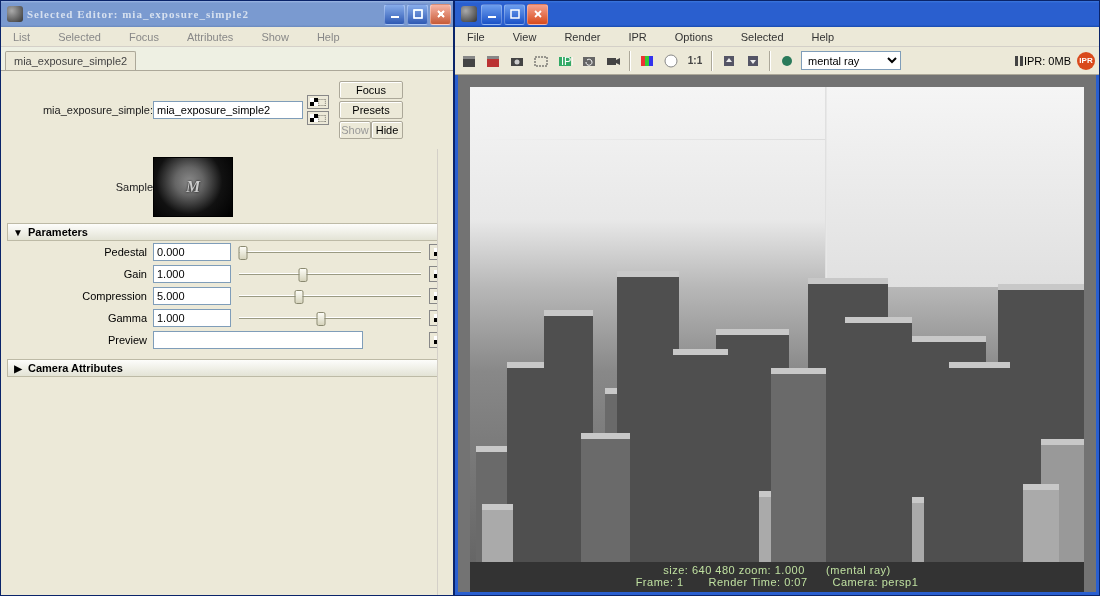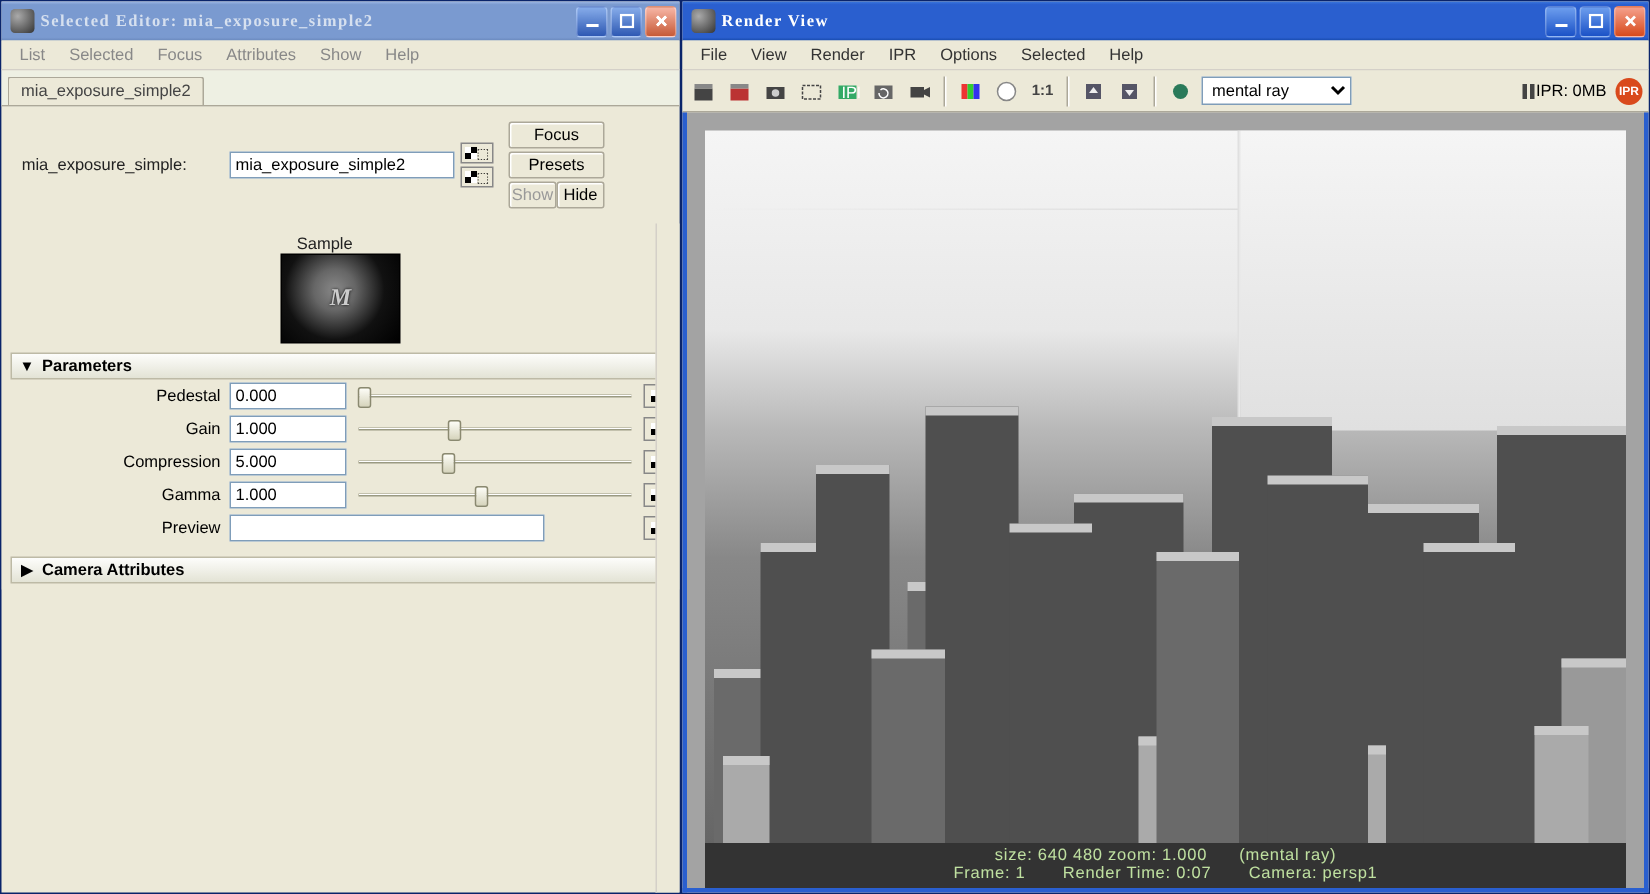--- a/index.html
+++ b/index.html
@@ -14,33 +14,33 @@
 .inactive-title { background: linear-gradient(to bottom, #9db7e4 0%, #7a9ad0 8%, #7a9ad0 92%, #6a89bd 100%); color: #d6e0ef; }
 .titlebar .ticon { width: 16px; height: 16px; background: radial-gradient(circle at 30% 30%, #aaa, #333); border-radius: 3px; margin-right: 4px; display: inline-block;}
 .titlebar .t-text { flex: 1; font-family: "SimSun", "Tahoma"; letter-spacing: 1px;}
 .win-btns { display: flex; gap: 2px; }
 .win-btn { width: 21px; height: 21px; border-radius: 3px; border: 1px solid #fff4; display: flex; align-items: center; justify-content: center; color: #fff; font-weight: bold; font-size: 12px; }
 .wb-min { background: linear-gradient(#6d9eee,#1b52c7); }
 .wb-max { background: linear-gradient(#6d9eee,#1b52c7); }
 .wb-close { background: linear-gradient(#f5a08c,#d74a1c); }
 .inactive-title .win-btn { filter: grayscale(30%) brightness(110%); }
 
-.menubar { height: 20px; background: #ece9d8; display: flex; align-items: center; padding: 0 4px; border-bottom: 1px solid #d4d0c8; font-family: "Courier New", monospace; font-size: 12px; color: #333; gap: 0; }
+.menubar { height: 20px; background: #ece9d8; display: flex; align-items: center; padding: 0 4px; border-bottom: 1px solid #d4d0c8; font-family: "Courier New", monospace; font-size: 12px; color: #333; gap: 12px; }
 .menubar span { padding: 2px 8px; cursor: default; }
 .menubar.inactive span { color: #888; }
 
 
 .tab-row { height: 24px; background: #eef0e3; border-bottom: 1px solid #aca899; display: flex; align-items: flex-end; padding-left: 4px; }
 .tab { background: #ece9d8; border: 1px solid #aca899; border-bottom: none; padding: 3px 8px; font-size: 11px; color: #444; border-radius: 2px 2px 0 0; }
 
 
 .attr-body { flex: 1; background: #ece9d8; padding: 10px 6px 4px 6px; overflow: hidden; position: relative; }
 
 .row { display: flex; align-items: center; margin-bottom: 4px; }
-.lbl-right { width: 146px; text-align: center; padding-right: 21px; color: #222; }
+.lbl-right { width: 146px; text-align: right; padding-right: 0; color: #222; }
 input.txt { border: 1px solid #7f9db9; background: #fff; height: 18px; padding: 1px 3px; font-size: 11px; }
 .btn { background: #ece9d8; border: 1px solid #aca899; border-radius: 2px; padding: 2px 0; text-align: center; box-shadow: inset 1px 1px #fff; cursor: default; }
 .btn.disabled { color: #999; }
 
 .sample-swatch { width: 80px; height: 60px; background: radial-gradient(circle at 45% 40%, #888 0%, #666 25%, #111 60%, #000 100%); border: 1px solid #000; display:flex; align-items:center; justify-content:center; }
 .sample-swatch span { font: italic bold 16px serif; color:#ccc; text-shadow: 0 0 2px #000;}
 
 .section-hdr { display: flex; align-items: center; background: linear-gradient(#fdfdfb,#e3e3d5); border: 1px solid #bdbaa6; padding: 2px 4px; font-weight: bold; margin-top:6px; }
 .section-hdr .arrow { width: 12px; text-align:center; margin-right: 4px; font-size:10px;}
 
@@ -55,21 +55,21 @@
 
 
 .toolbar { height: 28px; background: #ece9d8; border-bottom: 1px solid #aca899; display:flex; align-items:center; padding: 0 4px; gap: 4px;}
 .tool-ico { width:20px; height:20px; border:1px solid transparent; display:flex; align-items:center; justify-content:center; border-radius:2px;}
 .tool-sep { width:2px; height:20px; border-left:1px solid #aca899; border-right:1px solid #fff; margin:0 2px;}
 select.renderer { border:1px solid #7f9db9; background:#fff; height:19px; font-size:11px; padding:0 2px; width:100px;}
 .ipr-status { margin-left:auto; display:flex; align-items:center; gap:6px; font-size:11px;}
 .ipr-badge { width:18px; height:18px; border-radius:50%; background:#d94a1c; color:#fff; font-size:8px; display:flex; align-items:center; justify-content:center; font-weight:bold;}
 .pause-ico::before { content:""; display:block; width:3px; height:10px; background:#444; box-shadow: 5px 0 #444;}
 
-.render-area { flex:1; background:#a3a3a3; border: 3px solid #2a5fcf; border-top:none; position:relative; padding: 12px 12px 0 12px; display:flex; flex-direction:column;}
+.render-area { flex:1; background:#737373; border: 3px solid #2a5fcf; border-top:none; position:relative; padding: 12px 12px 0 12px; display:flex; flex-direction:column;}
 .render-canvas { flex:1; background: linear-gradient(to bottom, #f5f5f5 0%, #e8e8e8 28%, #b8b8b8 42%, #888 60%, #666 100%); position:relative; overflow:hidden;}
 .room-wall { position:absolute; top:0; right:0; width:42%; height:42%; background: linear-gradient(to bottom, #f5f5f5, #e0e0e0); border-left: 1px solid #e8e8e8;}
 .ceiling-line { position:absolute; top:11%; left:0; right:42%; height:1px; background: linear-gradient(to right, #0000, #ddd);}
 .corner-line { position:absolute; top:0; right:42%; width:1px; height:42%; background:#e0e0e0;}
 
 .city { position:absolute; bottom:0; left:0; right:0; height:68%; }
 .bld { position:absolute; bottom:0; background:#999; border-top: 6px solid #c8c8c8;}
 .bld.l { background:#aaa; }
 .bld.d { background:#6a6a6a; }
 .bld.vd { background:#4f4f4f; }
@@ -134,21 +134,21 @@
           <div style="width:64px; margin-left:4px; display:flex; flex-direction:column; gap:2px;">
             <div class="btn">Focus</div>
             <div class="btn">Presets</div>
             <div style="display:flex; gap:0;">
               <div class="btn disabled" style="flex:1">Show</div>
               <div class="btn" style="flex:1">Hide</div>
             </div>
           </div>
         </div>
 
-        <div class="row" style="margin-top:18px;flex-direction:column;">
+        <div class="row" style="margin-top:18px;">
           <div class="lbl-right">Sample</div>
           <div class="sample-swatch">
               <span>M</span>
             </div>
         </div>
 
         <div class="section-hdr">
           <span class="arrow">▼</span>
           <span>Parameters</span>
         </div>
@@ -206,21 +206,20 @@
 
       </div>
     </div>
     <div class="scroll-v"></div>
   </div>
 </div>
 
 <div class="window right-win">
   <div class="titlebar">
     <span class="ticon"></span>
-    <span class="t-text">Render View</span>
     <div class="win-btns">
       <div class="win-btn wb-min">
           <svg width="10" height="10">
             <rect x="1" y="7" width="8" height="2" fill="#fff"></rect>
           </svg>
         </div>
       <div class="win-btn wb-max">
           <svg width="10" height="10">
             <rect x="1" y="1" width="8" height="8" fill="none" stroke="#fff" stroke-width="1.5"></rect>
           </svg>

